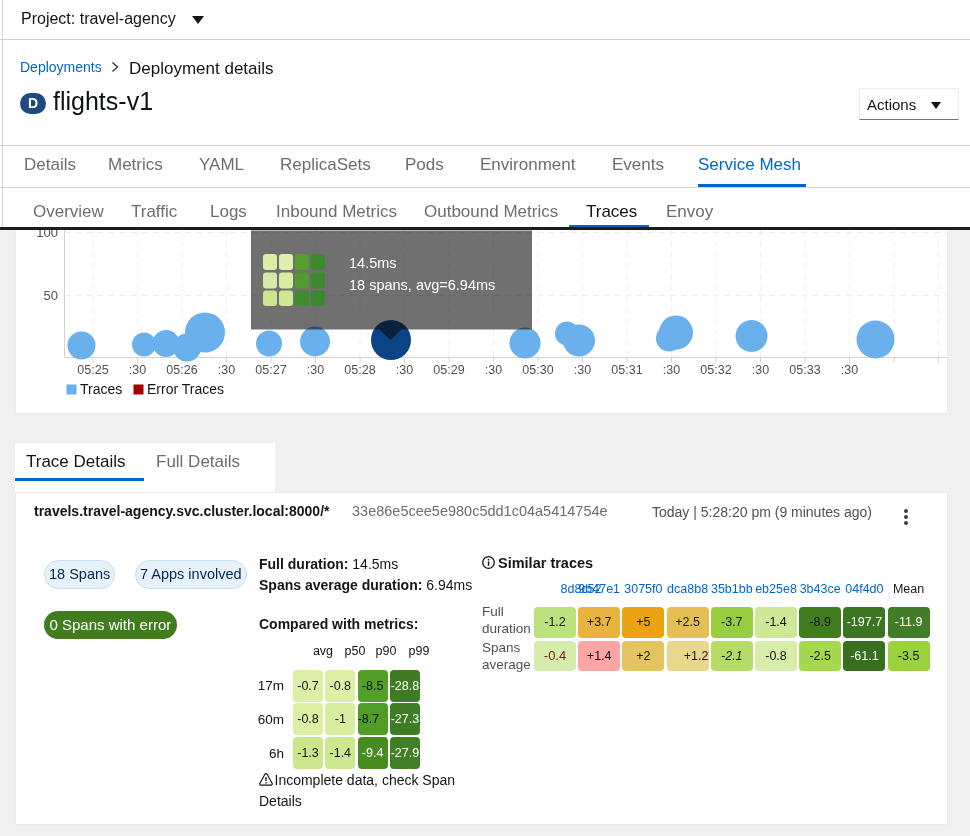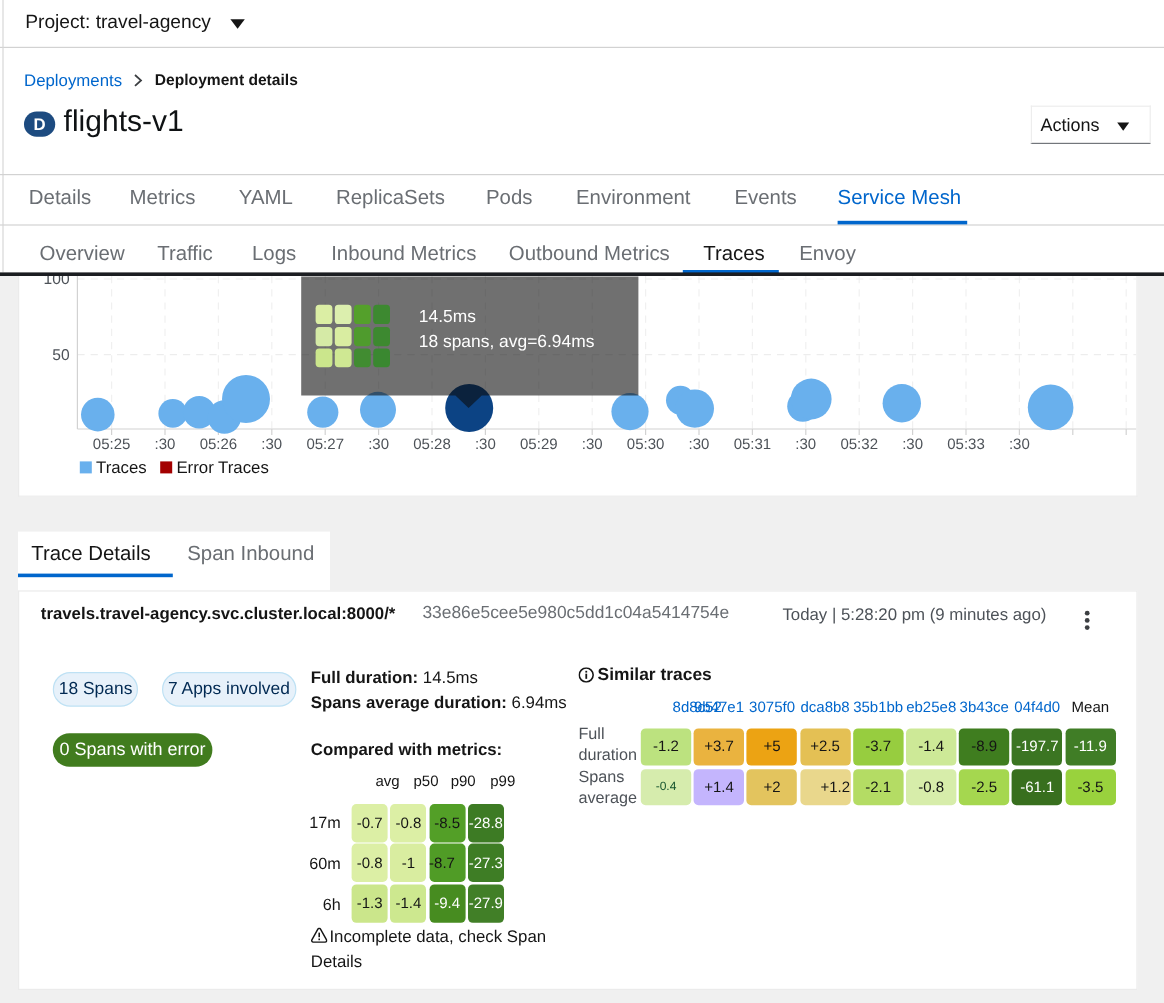--- a/index.html
+++ b/index.html
@@ -15,21 +15,21 @@
   <div class="abs" style="left:21px;top:10px;font-size:16px;color:#151515;">Project: travel-agency</div>
   <div class="abs" style="left:192px;top:16px;width:0;height:0;border-left:6.5px solid transparent;border-right:6.5px solid transparent;border-top:8px solid #151515;"></div>
 
   <div class="abs" style="left:0;top:41px;width:970px;height:186px;background:#fff;"></div>
   <div class="abs" style="left:2px;top:0;width:1px;height:227px;background:#d7d7d7;"></div>
 
   <div class="abs" style="left:20px;top:59px;font-size:14px;color:#0066cc;">Deployments</div>
   <svg class="abs" style="left:111px;top:61px;" width="8" height="12" viewBox="0 0 8 12">
       <polyline points="1.5,1.5 6.5,6 1.5,10.5" fill="none" stroke="#3c3f42" stroke-width="1.5"></polyline>
     </svg>
-  <div class="abs" style="left:129px;top:59px;font-size:13px;color:#151515;font-weight:bold;">Deployment details</div>
+  <div class="abs" style="left:129px;top:59px;font-size:17px;color:#151515;">Deployment details</div>
 
   <div class="abs" style="left:20px;top:93px;width:26px;height:21px;background:#1d4b80;border-radius:11px;color:#fff;font-size:14px;font-weight:bold;text-align:center;line-height:21px;">D</div>
   <div class="abs" style="left:53px;top:87px;font-size:25px;color:#0f1214;">flights-v1</div>
 
   <div class="abs" style="left:859px;top:88px;width:100px;height:32px;background:#fff;border:1px solid #ededed;border-bottom:1px solid #72767b;"></div>
   <div class="abs" style="left:867px;top:96px;font-size:15px;color:#151515;">Actions</div>
   <div class="abs" style="left:931px;top:102px;width:0;height:0;border-left:5.5px solid transparent;border-right:5.5px solid transparent;border-top:7px solid #151515;"></div>
 
   <div class="abs" style="left:0;top:145px;width:970px;height:1px;background:#d2d2d2;"></div>
   <div class="abs" style="left:0;top:187px;width:970px;height:1px;background:#d2d2d2;"></div>
@@ -184,21 +184,21 @@
 
       <rect x="50.5" y="154.5" width="10" height="10" fill="#69b0ed"></rect>
       <text x="64" y="164" font-size="14" fill="#151515">Traces</text>
       <rect x="117.5" y="154.5" width="10" height="10" fill="#a30000"></rect>
       <text x="131" y="164" font-size="14" fill="#151515">Error Traces</text>
     </svg>
   </div>
 
   <div class="abs" style="left:15px;top:443px;width:260px;height:49px;background:#fff;"></div>
   <div class="abs" style="left:26px;top:452px;font-size:17px;color:#151515;">Trace Details</div>
-  <div class="abs" style="left:156px;top:452px;font-size:17px;color:#6a6e73;">Span Inbound</div>
+  <div class="abs" style="left:156px;top:452px;font-size:17px;color:#6a6e73;">Full Details</div>
   <div class="abs" style="left:15px;top:477.5px;width:129px;height:3.5px;background:#0066cc;"></div>
 
   <div id="card" class="abs" style="left:15px;top:492px;width:933px;height:333px;background:#fff;border:1px solid #ebebeb;">
     <div class="abs" style="left:18px;top:10px;font-size:14px;font-weight:bold;color:#151515;">travels.travel-agency.svc.cluster.local:8000/*</div>
     <div class="abs" style="left:336px;top:10px;font-size:14.5px;color:#6a6e73;">33e86e5cee5e980c5dd1c04a5414754e</div>
     <div class="abs" style="left:616px;top:11px;width:240px;font-size:14px;color:#4d5258;text-align:right;">Today | 5:28:20 pm (9 minutes ago)</div>
     <div class="abs" style="left:888px;top:15.5px;width:4px;height:4px;border-radius:50%;background:#3c3f42;"></div>
     <div class="abs" style="left:888px;top:21.8px;width:4px;height:4px;border-radius:50%;background:#3c3f42;"></div>
     <div class="abs" style="left:888px;top:28.1px;width:4px;height:4px;border-radius:50%;background:#3c3f42;"></div>
 
@@ -264,25 +264,25 @@
     <div id="sim-cells" class="abs" style="left:0;top:0;">
         <div class="abs" style="left: 518px; top: 114px; width: 42px; height: 30.5px; border-radius: 4px; background: rgb(188, 226, 127); color: rgb(21, 21, 21); font-size: 12.5px; text-align: center; line-height: 30.5px;">-1.2</div>
         <div class="abs" style="left: 562.2px; top: 114px; width: 42px; height: 30.5px; border-radius: 4px; background: rgb(234, 179, 63); color: rgb(21, 21, 21); font-size: 12.5px; text-align: center; line-height: 30.5px;">+3.7</div>
         <div class="abs" style="left: 606.4px; top: 114px; width: 42px; height: 30.5px; border-radius: 4px; background: rgb(236, 163, 19); color: rgb(21, 21, 21); font-size: 12.5px; text-align: center; line-height: 30.5px;">+5</div>
         <div class="abs" style="left: 650.6px; top: 114px; width: 42px; height: 30.5px; border-radius: 4px; background: rgb(228, 192, 84); color: rgb(21, 21, 21); font-size: 12.5px; text-align: center; line-height: 30.5px;">+2.5</div>
         <div class="abs" style="left: 694.8px; top: 114px; width: 42px; height: 30.5px; border-radius: 4px; background: rgb(151, 205, 63); color: rgb(21, 21, 21); font-size: 12.5px; text-align: center; line-height: 30.5px;">-3.7</div>
         <div class="abs" style="left: 739px; top: 114px; width: 42px; height: 30.5px; border-radius: 4px; background: rgb(205, 233, 151); color: rgb(21, 21, 21); font-size: 12.5px; text-align: center; line-height: 30.5px;">-1.4</div>
         <div class="abs" style="left: 783.2px; top: 114px; width: 42px; height: 30.5px; border-radius: 4px; background: rgb(63, 125, 31); color: rgb(21, 21, 21); font-size: 12.5px; text-align: center; line-height: 30.5px;">-8.9</div>
         <div class="abs" style="left: 827.4px; top: 114px; width: 42px; height: 30.5px; border-radius: 4px; background: rgb(59, 117, 34); color: rgb(255, 255, 255); font-size: 12.5px; text-align: center; line-height: 30.5px;">-197.7</div>
         <div class="abs" style="left: 871.6px; top: 114px; width: 42px; height: 30.5px; border-radius: 4px; background: rgb(64, 125, 38); color: rgb(255, 255, 255); font-size: 12.5px; text-align: center; line-height: 30.5px;">-11.9</div>
-        <div class="abs" style="left: 518px; top: 147.5px; width: 42px; height: 30.5px; border-radius: 4px; background: rgb(214, 236, 173); color: #14532d; font-size: 10px; text-align: center; line-height: 30.5px;">-0.4</div>
-        <div class="abs" style="left: 562.2px; top: 147.5px; width: 42px; height: 30.5px; border-radius: 4px; background: #c4b5fd; color: rgb(21, 21, 21); font-size: 12.5px; text-align: center; line-height: 30.5px;">+1.4</div>
+        <div class="abs" style="left: 518px; top: 147.5px; width: 42px; height: 30.5px; border-radius: 4px; background: rgb(214, 236, 173); color: #7f1d1d; font-size: 13px; text-align: center; line-height: 30.5px;">-0.4</div>
+        <div class="abs" style="left: 562.2px; top: 147.5px; width: 42px; height: 30.5px; border-radius: 4px; background: #fca5a5; color: rgb(21, 21, 21); font-size: 12.5px; text-align: center; line-height: 30.5px;">+1.4</div>
         <div class="abs" style="left: 606.4px; top: 147.5px; width: 42px; height: 30.5px; border-radius: 4px; background: rgb(227, 196, 94); color: rgb(21, 21, 21); font-size: 12.5px; text-align: center; line-height: 30.5px;">+2</div>
         <div class="abs" style="left: 650.6px; top: 147.5px; width: 42px; height: 30.5px; border-radius: 4px; background: rgb(233, 215, 140); color: rgb(21, 21, 21); font-size: 12.5px; text-align: center; line-height: 30.5px; padding-left: 17px;">+1.2</div>
-        <div class="abs" style="left: 694.8px; top: 147.5px; width: 42px; height: 30.5px; border-radius: 4px; background: rgb(180, 220, 100); color: rgb(21, 21, 21); font-size: 12.5px; text-align: center; line-height: 30.5px;">-2.1</div>
+        <div class="abs" style="left: 694.8px; top: 147.5px; width: 42px; height: 30.5px; border-radius: 4px; background: rgb(180, 220, 100); color: rgb(21, 21, 21); font-size: 12.5px; text-align: center; line-height: 30.5px; font-style: italic;">-2.1</div>
         <div class="abs" style="left: 739px; top: 147.5px; width: 42px; height: 30.5px; border-radius: 4px; background: rgb(215, 237, 170); color: rgb(21, 21, 21); font-size: 12.5px; text-align: center; line-height: 30.5px;">-0.8</div>
         <div class="abs" style="left: 783.2px; top: 147.5px; width: 42px; height: 30.5px; border-radius: 4px; background: rgb(165, 215, 79); color: rgb(21, 21, 21); font-size: 12.5px; text-align: center; line-height: 30.5px;">-2.5</div>
         <div class="abs" style="left: 827.4px; top: 147.5px; width: 42px; height: 30.5px; border-radius: 4px; background: rgb(56, 111, 30); color: rgb(255, 255, 255); font-size: 12.5px; text-align: center; line-height: 30.5px;">-61.1</div>
         <div class="abs" style="left: 871.6px; top: 147.5px; width: 42px; height: 30.5px; border-radius: 4px; background: rgb(153, 210, 61); color: rgb(21, 21, 21); font-size: 12.5px; text-align: center; line-height: 30.5px;">-3.5</div>
       </div>
   </div>
 
 </div>
 
 </body></html>

